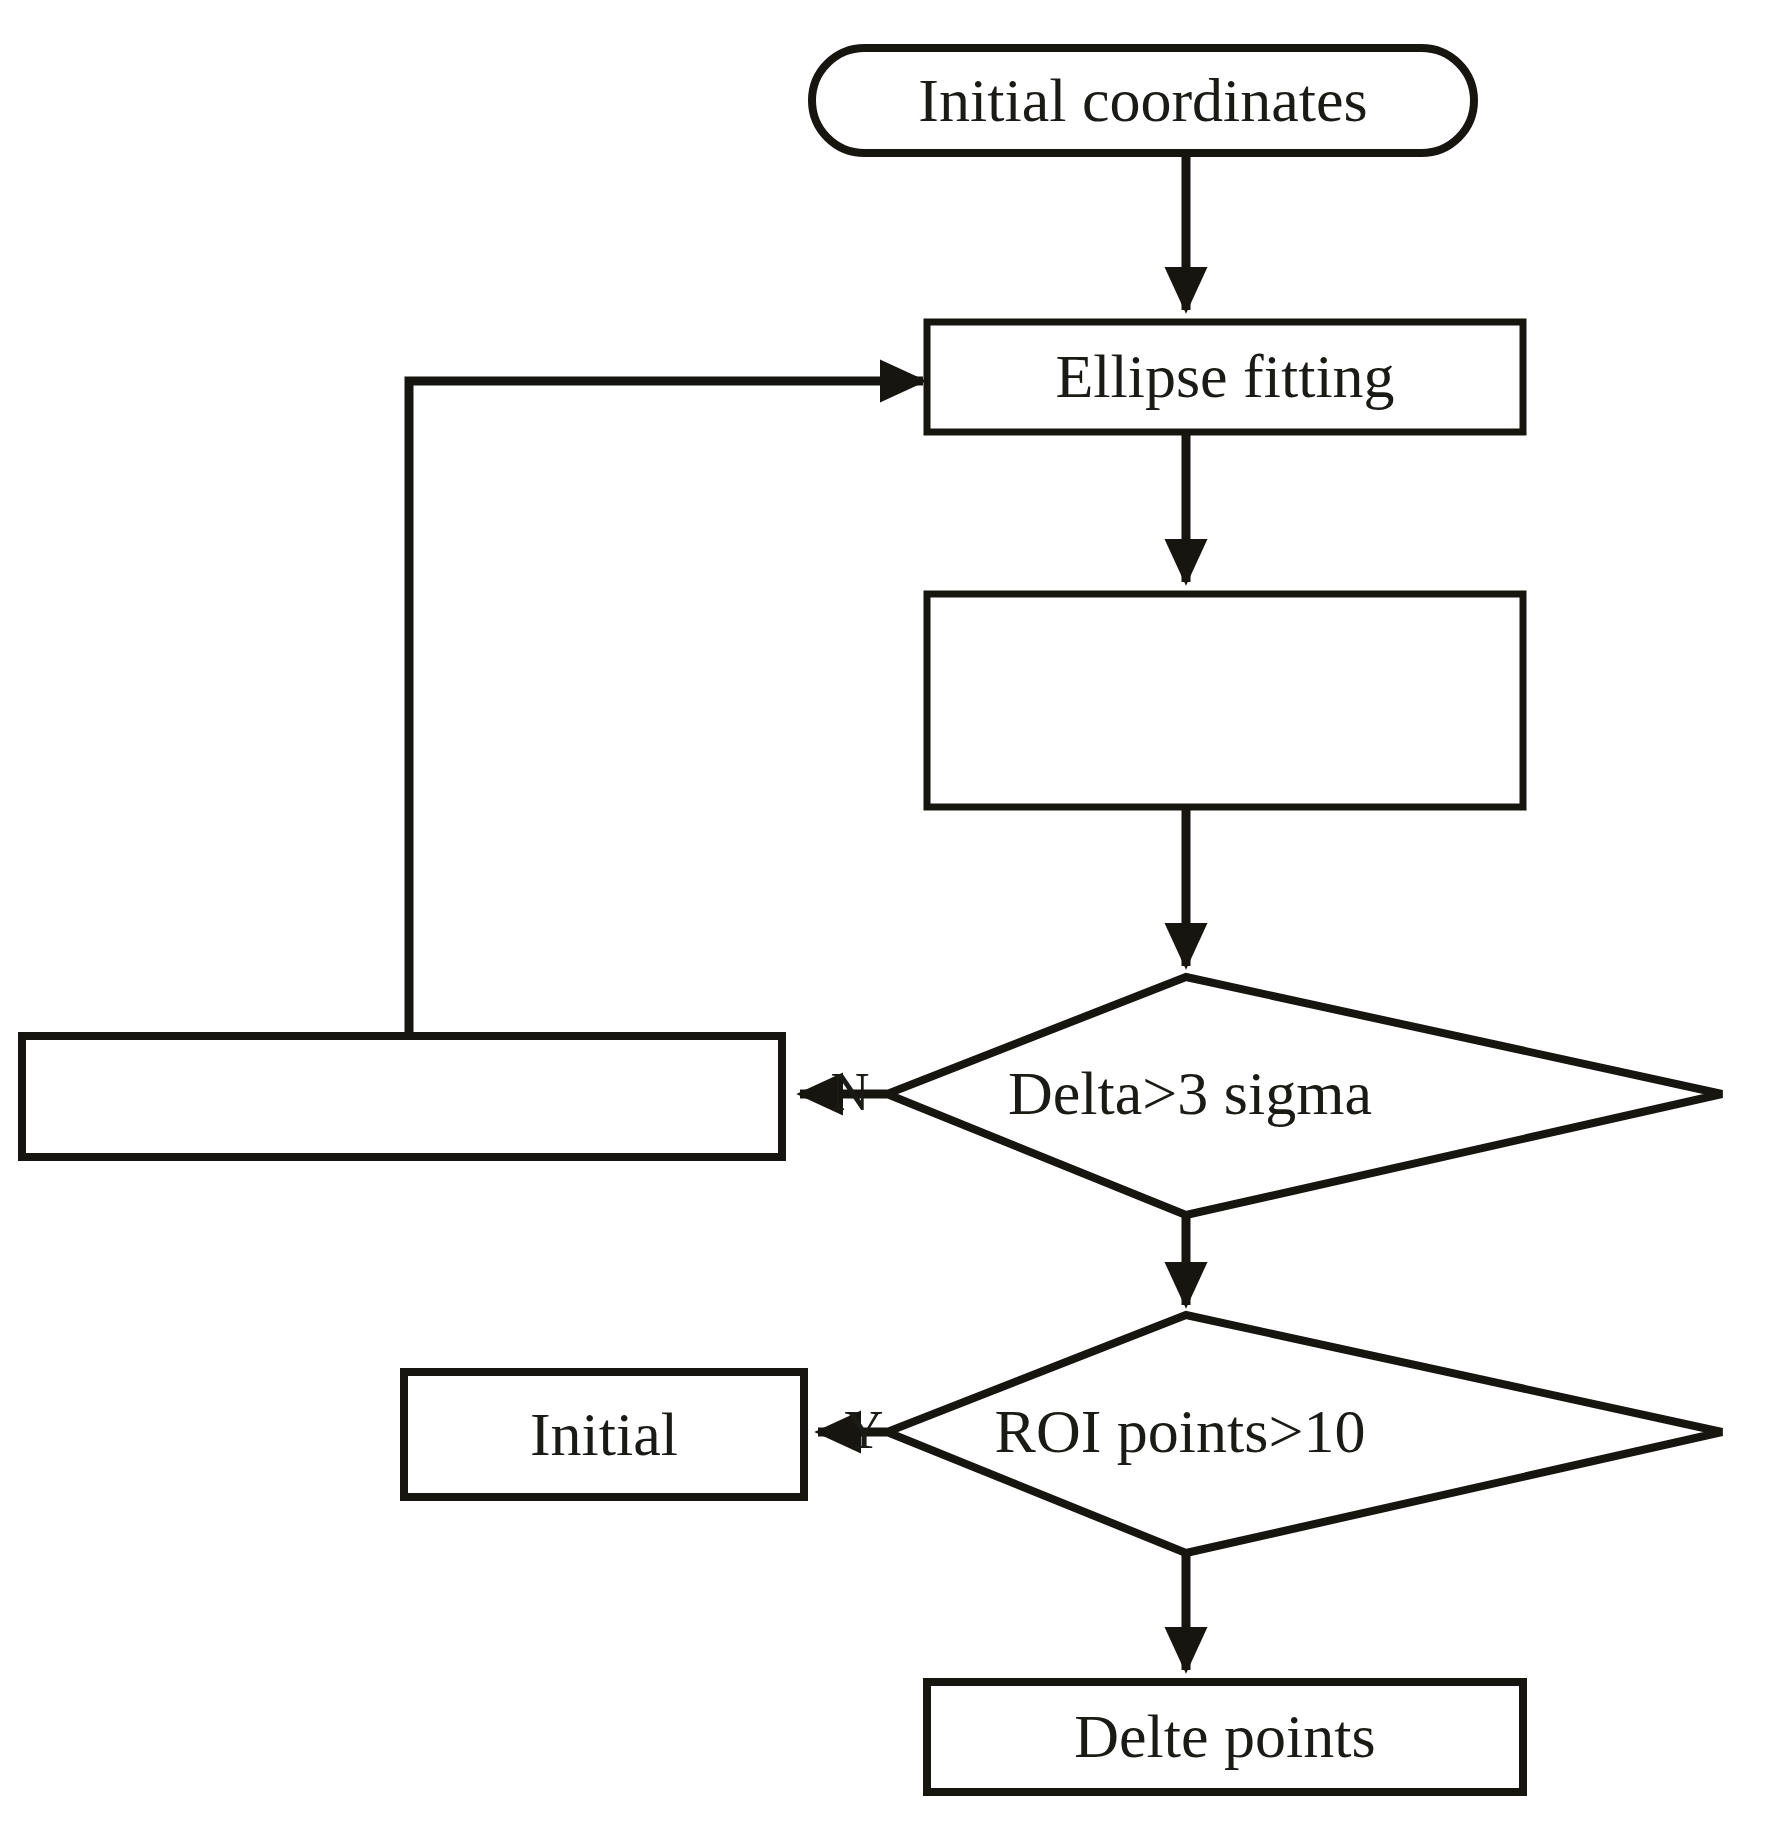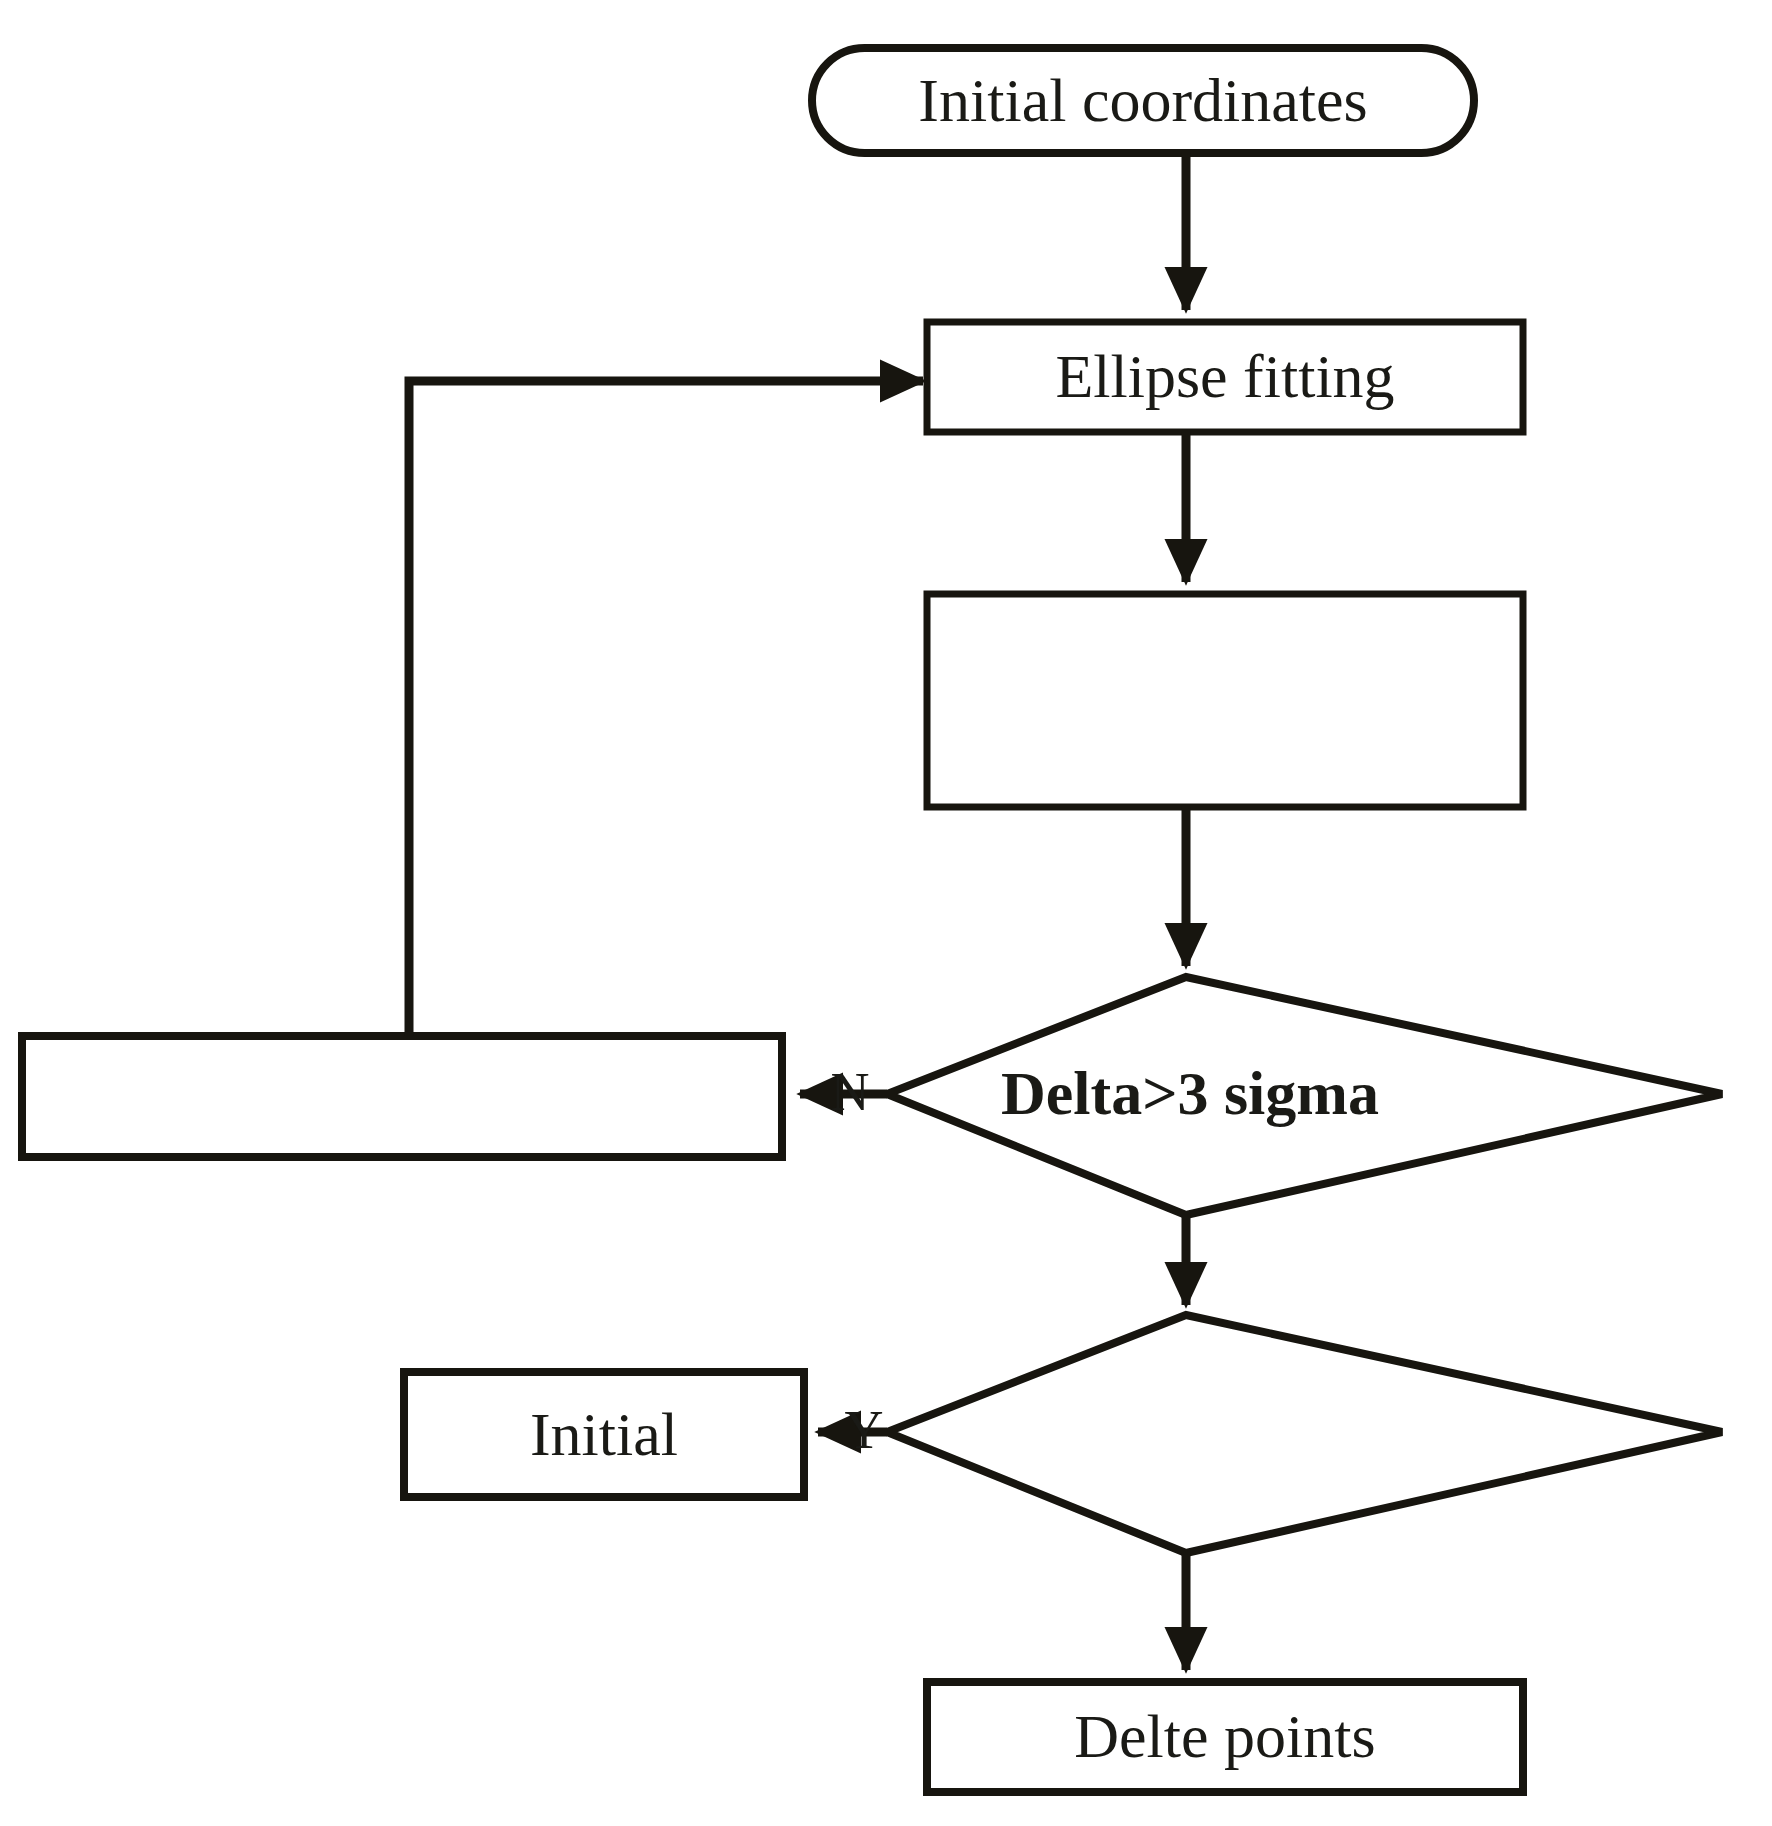--- a/index.html
+++ b/index.html
@@ -88,23 +88,24 @@
     <line x1="887" y1="1432" x2="818" y2="1432" stroke="#17150f" stroke-width="9" marker-end="url(#arrow)"></line>
 
     <line x1="1186" y1="1553" x2="1186" y2="1670" stroke="#17150f" stroke-width="9" marker-end="url(#arrow)"></line>
   </svg>
 
   <div class="node-label" style="left:927px; top:322px; width:596px; height:110px; font-size:62px;">Ellipse fitting</div>
 
   <div class="node-label" style="left:812px; top:48px; width:662px; height:105px; font-size:62px;">Initial coordinates</div>
 
 
-  <div class="node-label" style="left:960px; top:1044px; width:460px; height:100px; font-size:62px;font-weight:bold;">Delta&gt;3 sigma</div>
+  <div class="node-label" style="left:960px; top:1044px; width:460px; height:100px; font-size:62px;">Delta&gt;3 sigma</div>
 
 
+  <div class="node-label" style="left:960px; top:1382px; width:440px; height:100px; font-size:62px;">ROI points&gt;10</div>
 
   <div class="node-label" style="left:404px; top:1372px; width:400px; height:125px; font-size:62px;">Initial</div>
 
   <div class="node-label" style="left:927px; top:1682px; width:596px; height:110px; font-size:62px;">Delte points</div>
 
   <div class="edge-label" style="left:820px; top:1065px; width:60px;">N</div>
 
   <div class="edge-label" style="left:834px; top:1403px; width:60px;">Y</div>
 
 </div>

